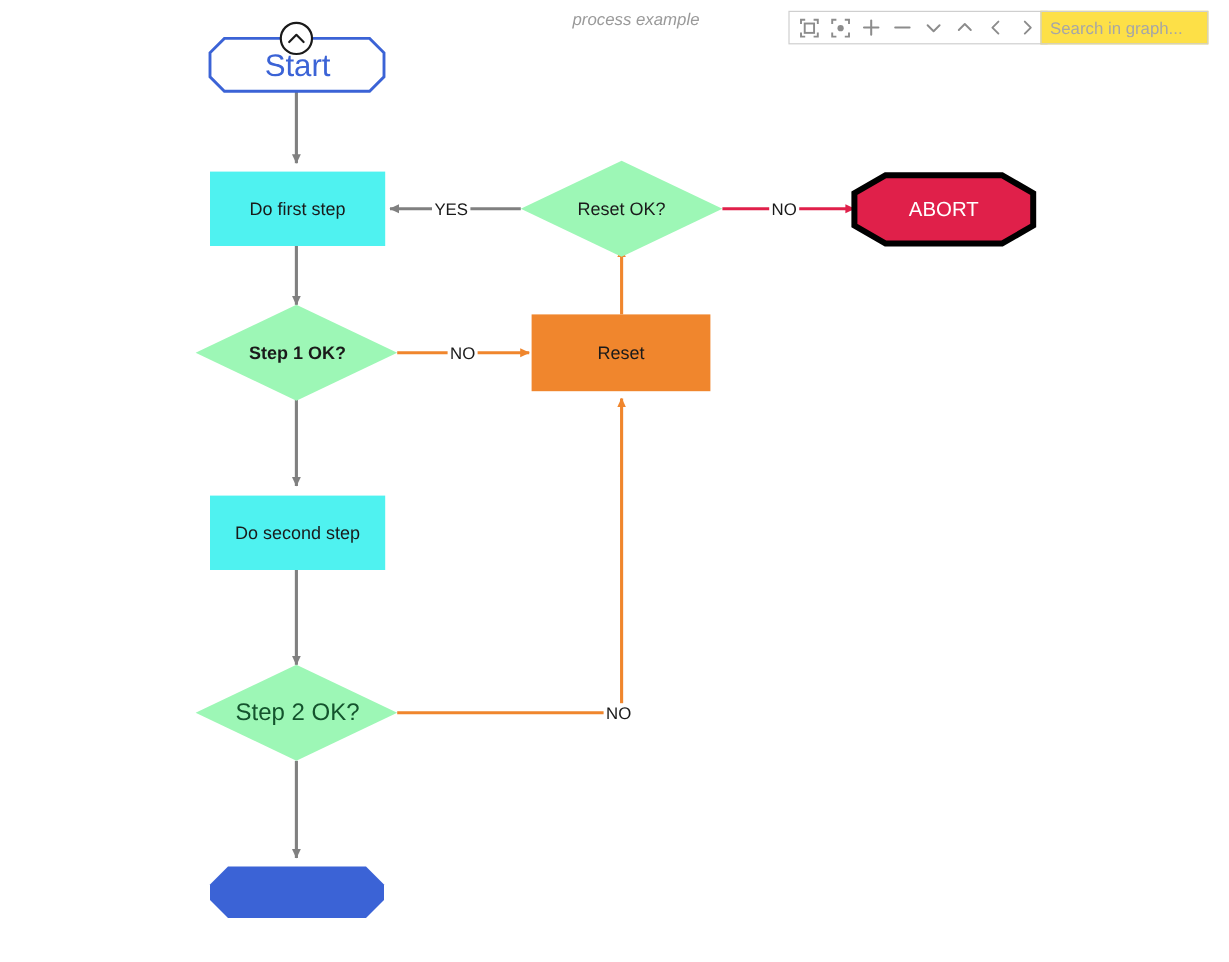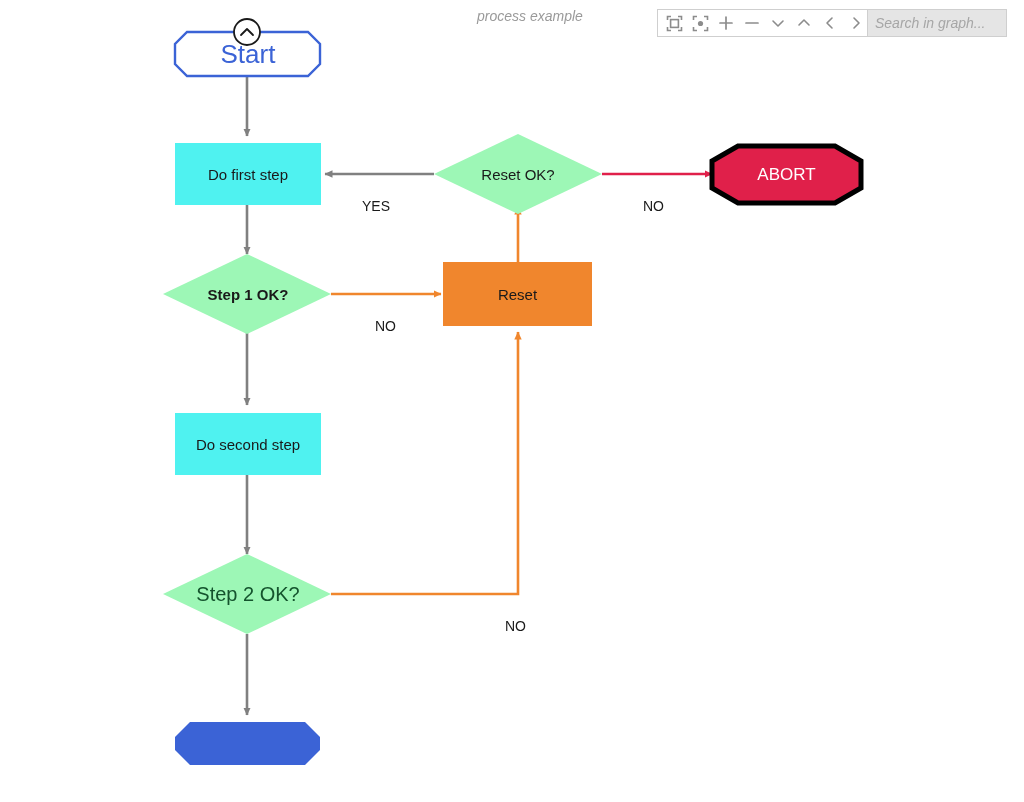--- a/index.html
+++ b/index.html
@@ -62,27 +62,26 @@
   .tool-btn svg { display: block; }
 
   .search-box {
     position: absolute;
     left: 867px;
     top: 9px;
     width: 140px;
     height: 28px;
     box-sizing: border-box;
     border: 1px solid #cfcfcf;
-    background: #e5e5e5;
+    background: #fde047;
     font-family: "Liberation Sans", sans-serif;
     font-size: 14px;
     color: #4a4a4a;
     padding: 0 7px;
     outline: none;
-    font-style: italic;
   }
   .search-box::placeholder { color: #a6a6a6; }
 
   
   #graph-canvas {
     position: absolute;
     left: 0;
     top: 0;
     width: 1024px;
     height: 802px;
@@ -102,21 +101,20 @@
   .edge-label {
     position: absolute;
     font-family: "Liberation Sans", sans-serif;
     font-size: 14px;
     color: #1a1a1a;
     background: #ffffff;
     padding: 0 2px;
     user-select: none;
     pointer-events: none;
     white-space: nowrap;
-    margin-top: 32px;
   }
 </style>
 </head>
 <body>
 
 <div id="app">
 
   <div class="graph-title">process example</div>
 
   <div class="toolbar">

